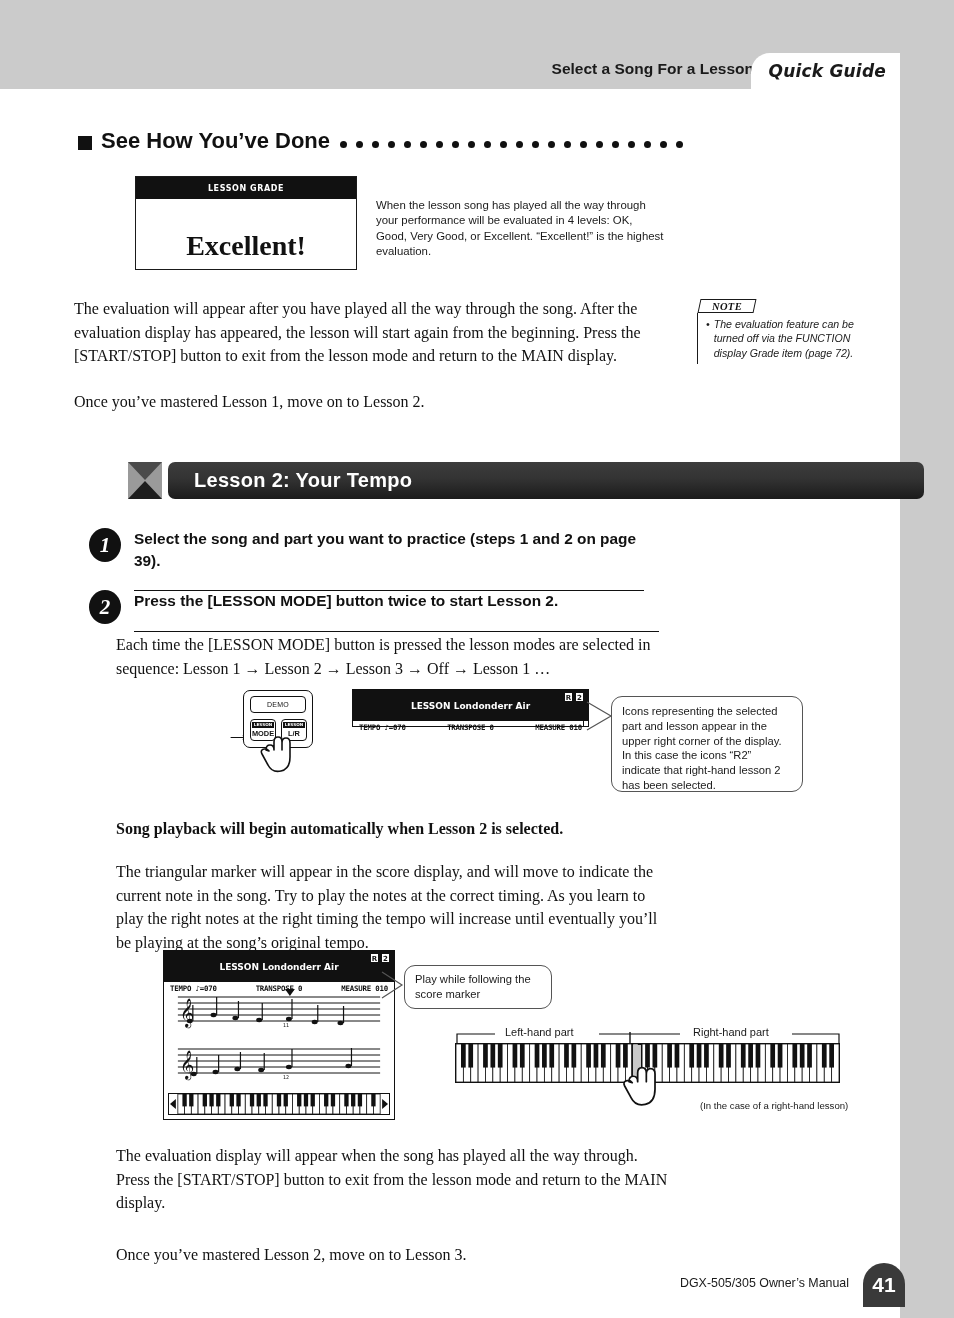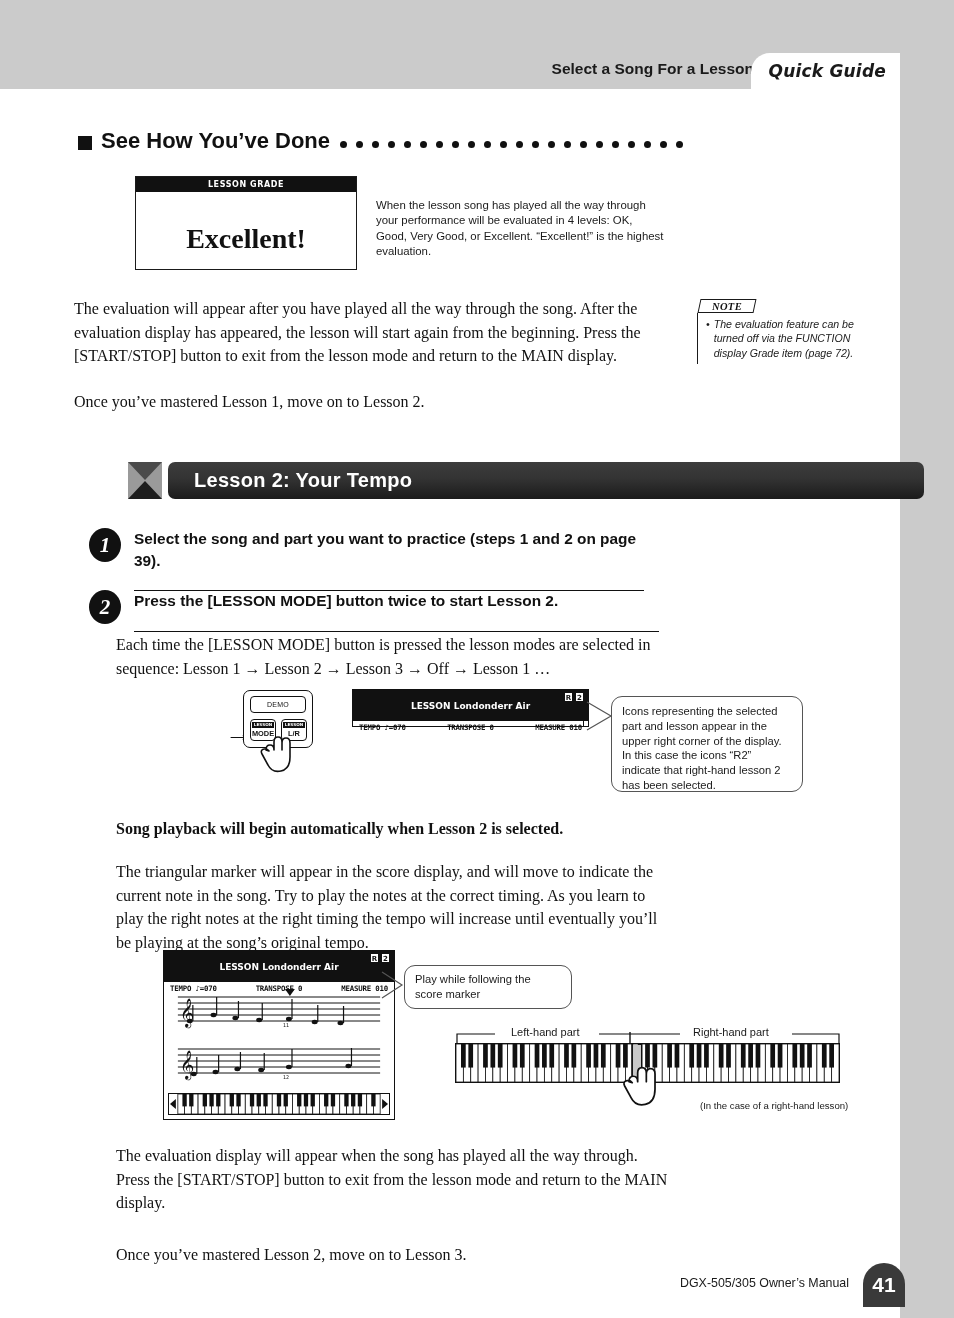--- a/index.html
+++ b/index.html
@@ -89,21 +89,21 @@
   
   .grade-box {
     position: absolute;
     left: 135px; top: 176px;
     width: 222px; height: 94px;
     border: 1.5px solid #1a1a1a;
     background: #fff;
     box-sizing: border-box;
   }
   .grade-bar {
-    height: 15px; background: #111;
+    height: 22px; background: #111;
     display: flex; align-items: center; justify-content: center;
   }
   .grade-bar span {
     font-family: "DejaVu Sans", sans-serif;
     font-size: 8px; font-weight: bold;
     color: #fff; letter-spacing: .6px;
   }
   .grade-word {
     text-align: center;
     margin-top: 31px;
@@ -352,21 +352,21 @@
     border-radius: 11px;
     background: #fff;
     font-family: "Liberation Sans", sans-serif;
     font-size: 11.2px;
     line-height: 14.8px;
     color: #1a1a1a;
     padding: 7px 10px;
     box-sizing: border-box;
   }
   #callout1 { left: 611px; top: 696px; width: 192px; height: 96px; }
-  #callout2 { left: 404px; top: 965px; width: 168px; height: 44px; padding: 6px 10px; }
+  #callout2 { left: 404px; top: 965px; width: 148px; height: 44px; padding: 6px 10px; }
 
   
   .lcd-big {
     position: absolute; left: 163px; top: 950px;
     width: 232px; height: 170px;
     background: #fff;
     border: 1.5px solid #111;
     box-sizing: border-box;
   }
   .staff-area { position: absolute; left: 0; top: 24px; width: 100%; height: 112px; }
@@ -692,21 +692,21 @@
     <path d="M2 4 L22 17 L2 30" fill="none" stroke="#555" stroke-width="1.2"></path>
   </svg>
   <div class="callout" id="callout2">Play while following the score marker</div>
 
   <svg style="position:absolute;left:455px;top:1028px;width:386px;height:18px">
     <path d="M2 16 L2 6 L384 6 L384 16" fill="none" stroke="#111" stroke-width="1.2"></path>
     <line x1="175" y1="4" x2="175" y2="18" stroke="#111" stroke-width="1.4"></line>
     <rect x="40" y="0" width="104" height="12" fill="#fff"></rect>
     <rect x="225" y="0" width="112" height="12" fill="#fff"></rect>
   </svg>
-  <div class="part-label" style="left:500px;top:1026px;margin-left:6px;">Left-hand part</div>
+  <div class="part-label" style="left:500px;top:1026px;">Left-hand part</div>
   <div class="part-label" style="left:688px;top:1026px;">Right-hand part</div>
 
   <div class="kbd-diagram">
     <svg width="100%" height="100%" viewBox="0 0 383 38" preserveAspectRatio="none">
       <g id="bigKeys">
           <rect x="0.00" y="0" width="7.37" height="38" fill="#fff" stroke="#111" stroke-width="0.8"></rect>
           <rect x="7.37" y="0" width="7.37" height="38" fill="#fff" stroke="#111" stroke-width="0.8"></rect>
           <rect x="14.73" y="0" width="7.37" height="38" fill="#fff" stroke="#111" stroke-width="0.8"></rect>
           <rect x="22.10" y="0" width="7.37" height="38" fill="#fff" stroke="#111" stroke-width="0.8"></rect>
           <rect x="29.46" y="0" width="7.37" height="38" fill="#fff" stroke="#111" stroke-width="0.8"></rect>

